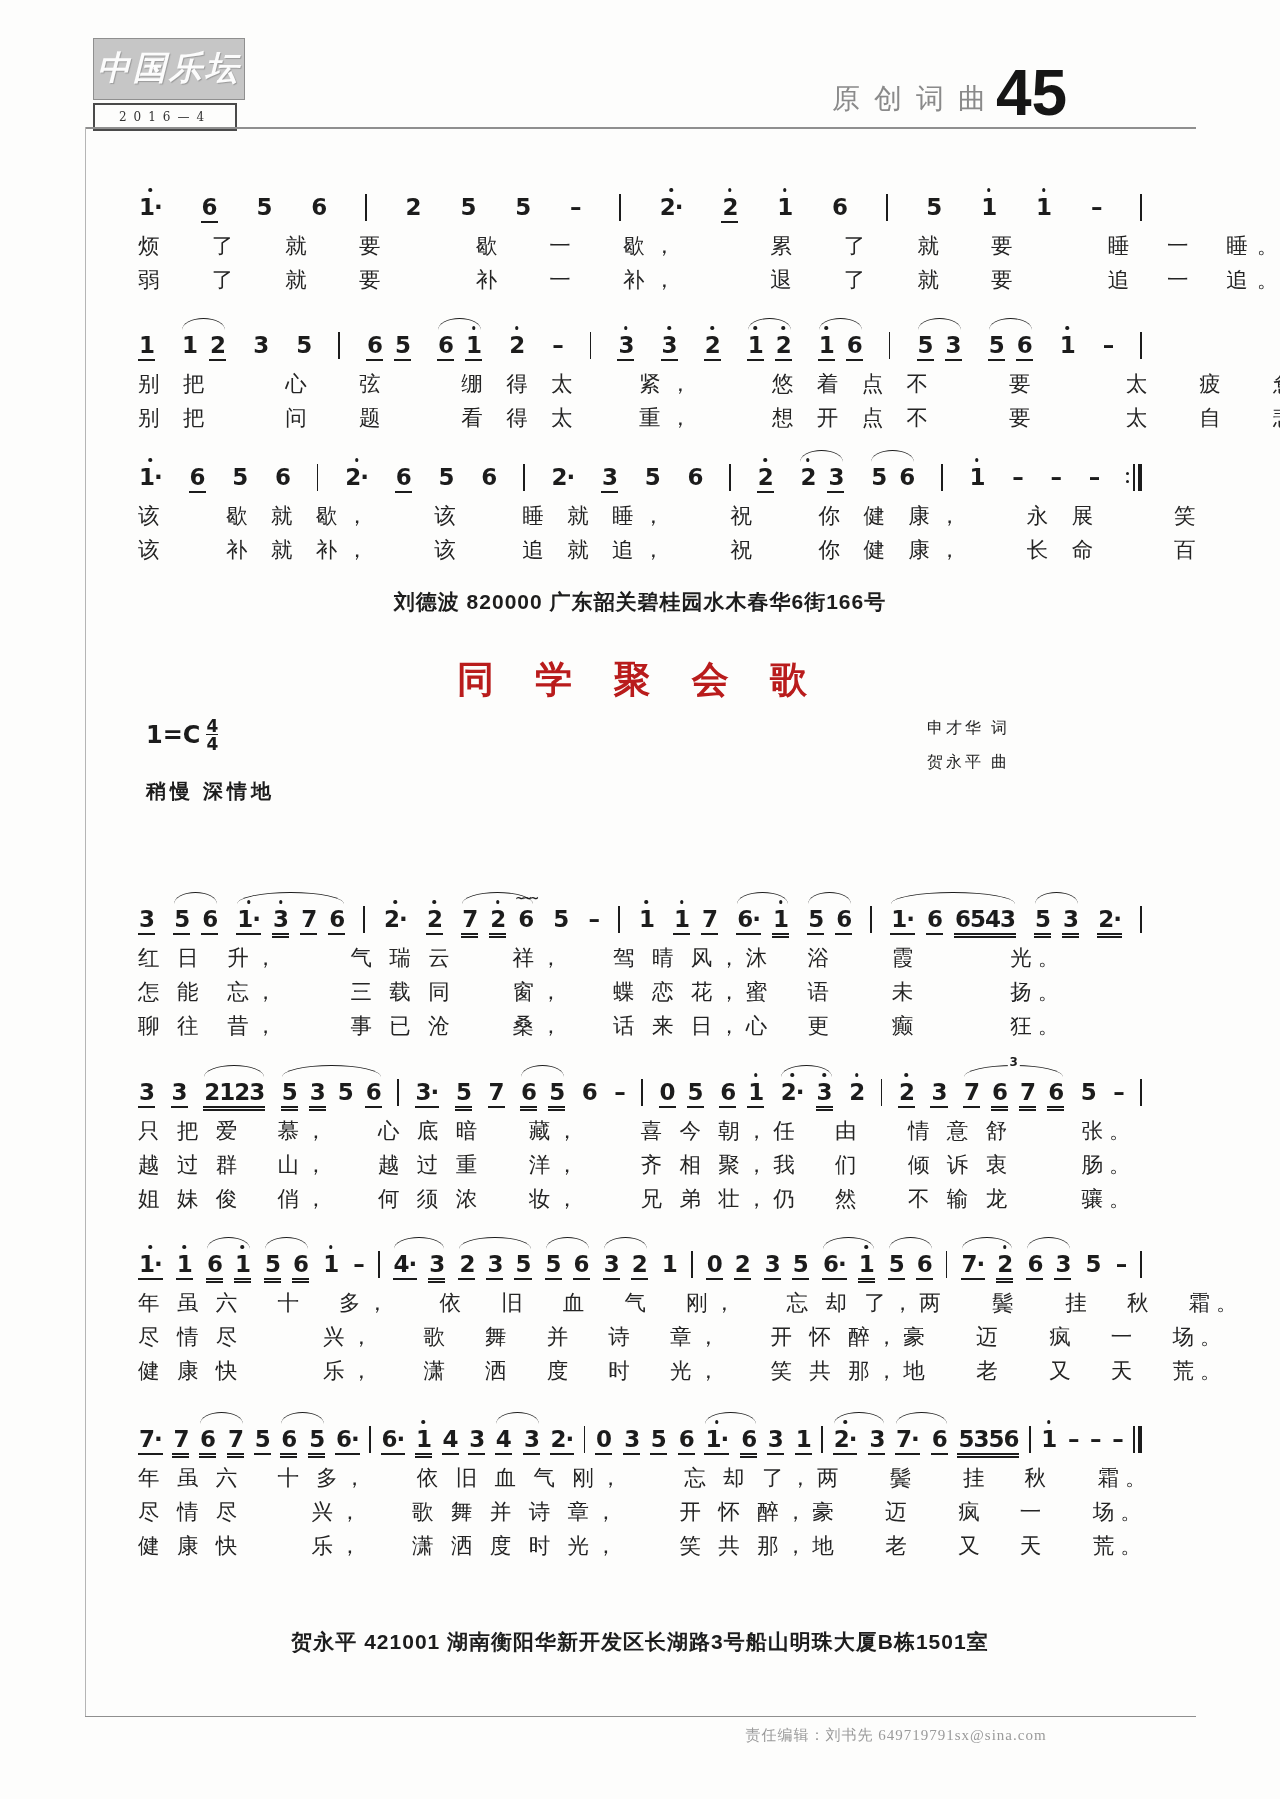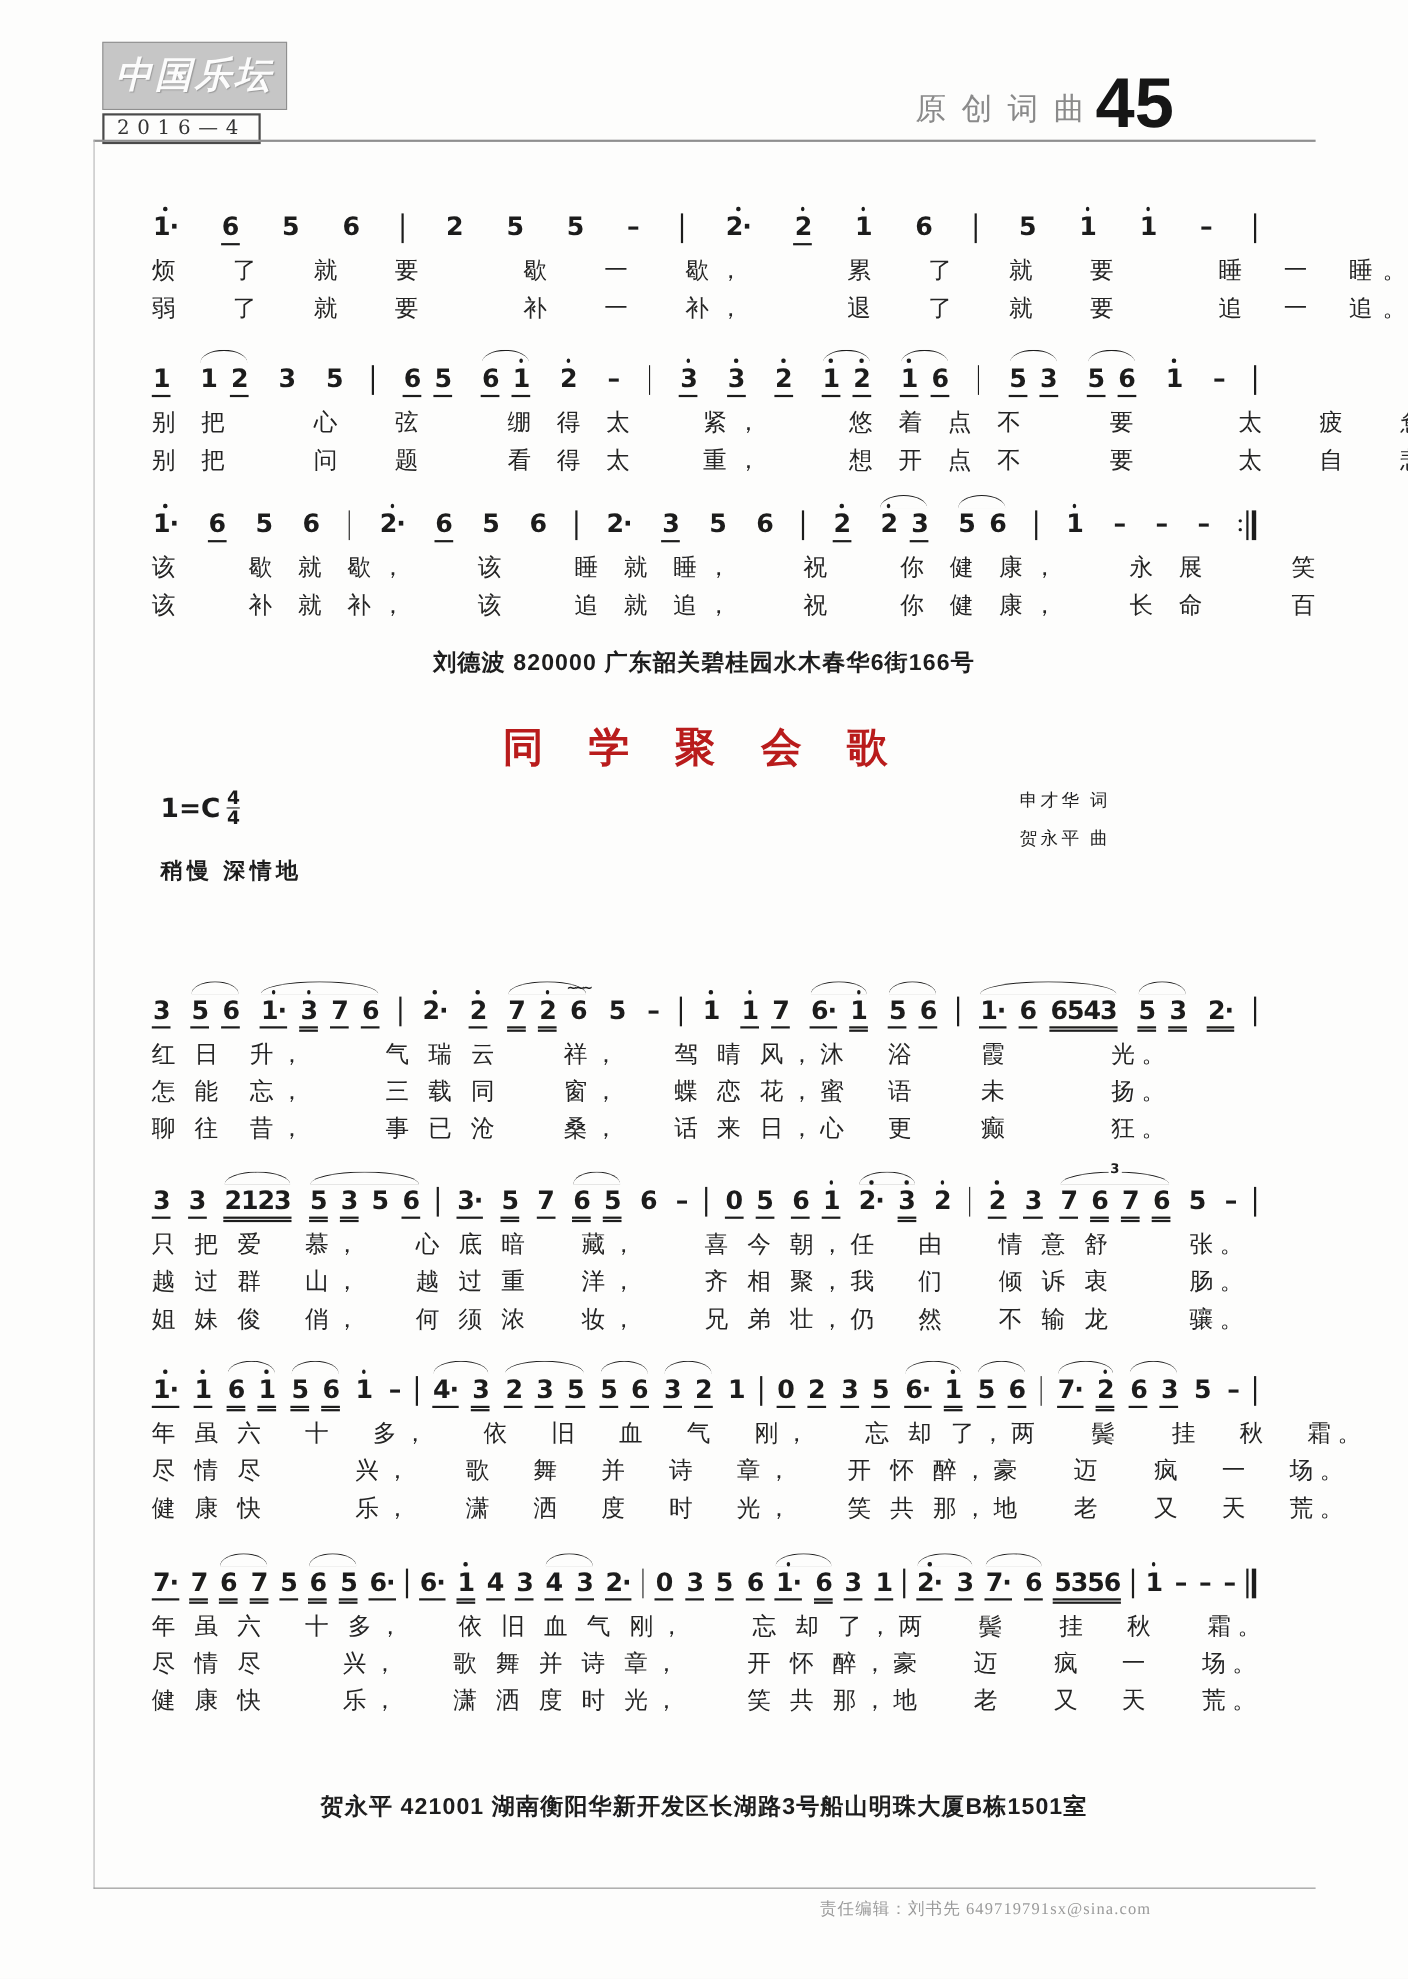--- a/index.html
+++ b/index.html
@@ -1,24 +1,24 @@
 <!DOCTYPE html>
 <html><head>
 <meta charset="utf-8">
 <style>
   html,body{margin:0;padding:0;background:#e8e8e8;}
   .page{position:relative;width:1280px;height:1799px;background:#fdfdfc;margin:0 auto;overflow:hidden;
         font-family:"Liberation Serif",serif;color:#1c1c1c;}
   
-  .logo-box{position:absolute;left:93px;top:38px;width:168px;height:62px;background:#c6c6c6;
+  .logo-box{position:absolute;left:93px;top:38px;width:152px;height:62px;background:#c6c6c6;
             border:1px solid #8f8f8f;box-sizing:border-box;color:#fcfcfc;text-align:center;
             font-family:"DejaVu Serif",serif;font-style:italic;font-weight:bold;font-size:33px;
             line-height:58px;letter-spacing:3px;text-shadow:1px 1px 1px #9b9b9b;}
   .issue-box{position:absolute;left:93px;top:103px;width:144px;height:28px;border:2px solid #4a4a4a;
-             box-sizing:border-box;text-align:center;font-size:18px;letter-spacing:7px;line-height:24px;
+             box-sizing:border-box;text-align:center;font-size:12px;letter-spacing:7px;line-height:24px;
              font-family:"DejaVu Serif",serif;color:#333;}
   .section-label{position:absolute;left:832px;top:80px;font-size:28px;color:#8a8a8a;letter-spacing:14px;
                  font-family:"Liberation Serif",serif;}
   .page-number{position:absolute;left:996px;top:56px;font-size:64px;font-weight:bold;color:#161616;
                font-family:"Liberation Sans",sans-serif;}
   .rule-top{position:absolute;left:85px;top:127px;width:1111px;height:2px;background:#8f8f8f;}
   .rule-left{position:absolute;left:85px;top:127px;width:1px;height:1590px;background:#b5b5b5;}
   .rule-bottom{position:absolute;left:85px;top:1716px;width:1111px;height:1px;background:#8f8f8f;}
   
   .mline{position:absolute;left:138px;width:1004px;}

